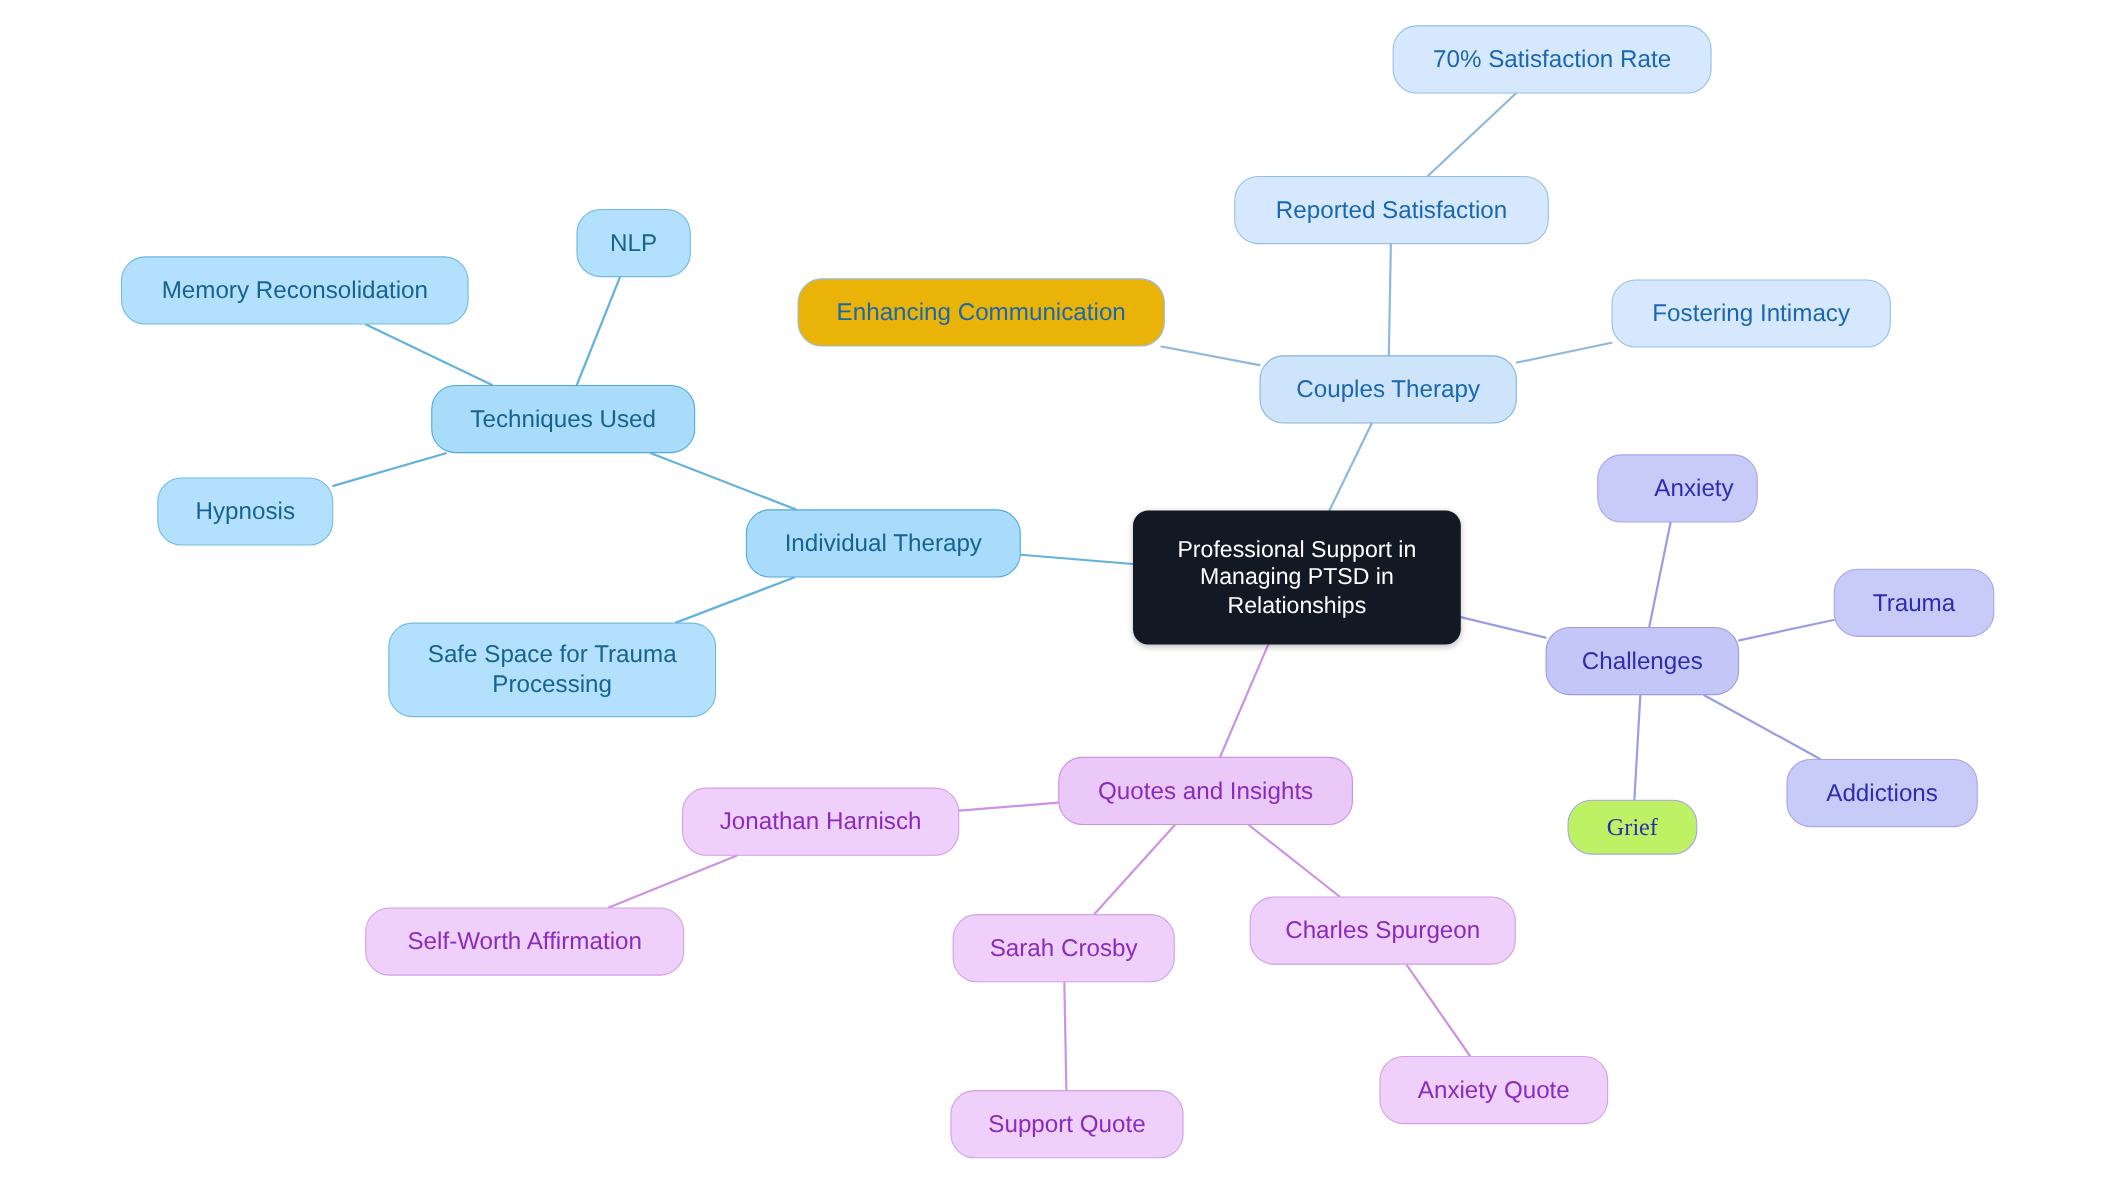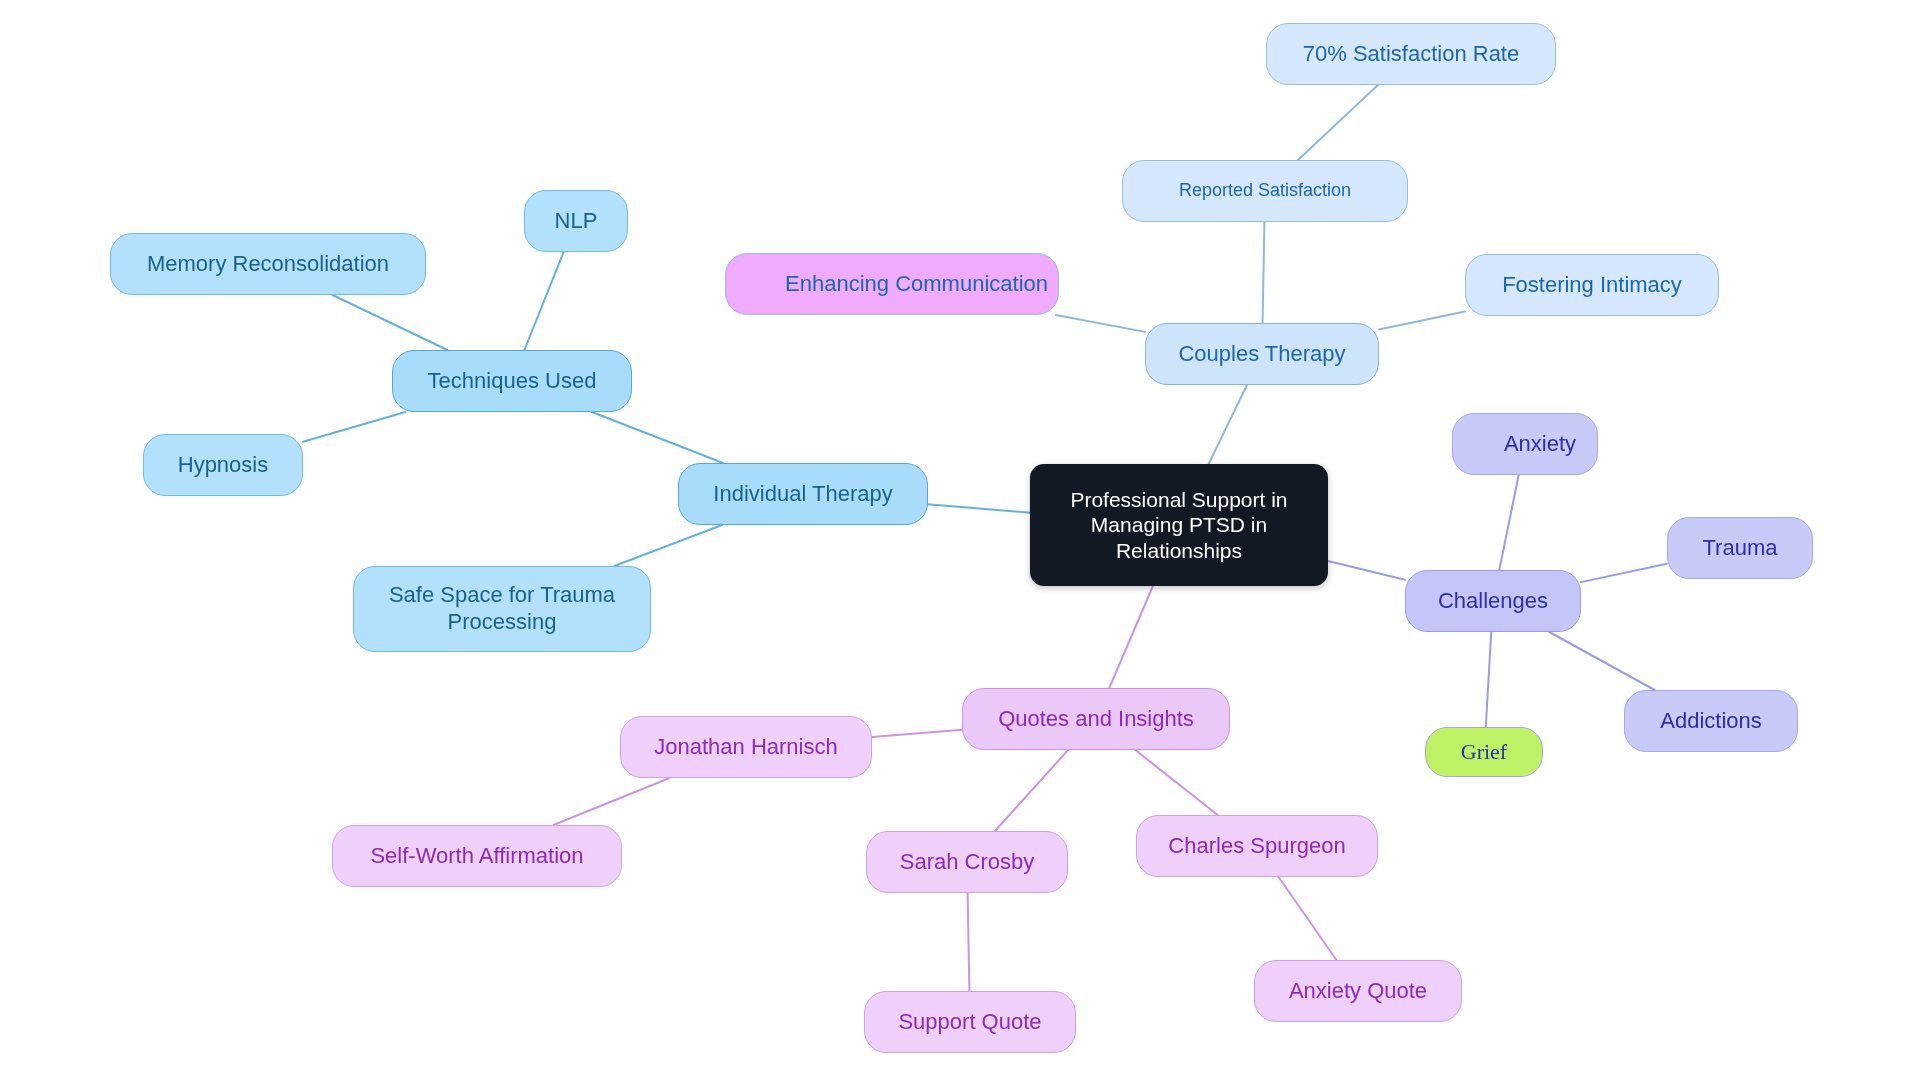--- a/index.html
+++ b/index.html
@@ -79,22 +79,22 @@
 Managing PTSD in
 Relationships</span></div>
       <div class="node" style="left: 678px; top: 463px; width: 250px; height: 62px; background: rgb(169, 220, 251); border-color: rgb(83, 169, 217); color: rgb(23, 99, 143); font-size: 22px;"><span>Individual Therapy</span></div>
       <div class="node" style="left: 392px; top: 350px; width: 240px; height: 62px; background: rgb(169, 220, 251); border-color: rgb(83, 169, 217); color: rgb(23, 99, 143); font-size: 22px;"><span>Techniques Used</span></div>
       <div class="node" style="left: 110px; top: 233px; width: 316px; height: 62px; background: rgb(179, 224, 252); border-color: rgb(111, 187, 226); color: rgb(23, 99, 143); font-size: 22px;"><span>Memory Reconsolidation</span></div>
       <div class="node" style="left: 524px; top: 190px; width: 104px; height: 62px; background: rgb(179, 224, 252); border-color: rgb(111, 187, 226); color: rgb(23, 99, 143); font-size: 22px;"><span>NLP</span></div>
       <div class="node" style="left: 143px; top: 434px; width: 160px; height: 62px; background: rgb(179, 224, 252); border-color: rgb(111, 187, 226); color: rgb(23, 99, 143); font-size: 22px;"><span>Hypnosis</span></div>
       <div class="node" style="left: 353px; top: 566px; width: 298px; height: 86px; background: rgb(179, 224, 252); border-color: rgb(111, 187, 226); color: rgb(23, 99, 143); font-size: 22px;"><span>Safe Space for Trauma
 Processing</span></div>
       <div class="node" style="left: 1145px; top: 323px; width: 234px; height: 62px; background: rgb(205, 228, 251); border-color: rgb(133, 180, 222); color: rgb(26, 103, 176); font-size: 22px;"><span>Couples Therapy</span></div>
-      <div class="node" style="left: 725px; top: 253px; width: 334px; height: 62px; background: #f0abfc; border-color: rgb(151, 191, 228); color: rgb(26, 103, 176); font-size: 22px; justify-content: flex-end;"><span>Enhancing Communication</span></div>
-      <div class="node" style="left: 1122px; top: 160px; width: 286px; height: 62px; background: rgb(214, 232, 253); border-color: rgb(151, 191, 228); color: rgb(26, 103, 176); font-size: 18px;"><span>Reported Satisfaction</span></div>
+      <div class="node" style="left: 725px; top: 253px; width: 334px; height: 62px; background: #eab308; border-color: rgb(151, 191, 228); color: rgb(26, 103, 176); font-size: 22px;"><span>Enhancing Communication</span></div>
+      <div class="node" style="left: 1122px; top: 160px; width: 286px; height: 62px; background: rgb(214, 232, 253); border-color: rgb(151, 191, 228); color: rgb(26, 103, 176); font-size: 22px;"><span>Reported Satisfaction</span></div>
       <div class="node" style="left: 1266px; top: 23px; width: 290px; height: 62px; background: rgb(214, 232, 253); border-color: rgb(151, 191, 228); color: rgb(26, 103, 176); font-size: 22px;"><span>70% Satisfaction Rate</span></div>
       <div class="node" style="left: 1465px; top: 254px; width: 254px; height: 62px; background: rgb(214, 232, 253); border-color: rgb(151, 191, 228); color: rgb(26, 103, 176); font-size: 22px;"><span>Fostering Intimacy</span></div>
       <div class="node" style="left: 1405px; top: 570px; width: 176px; height: 62px; background: rgb(196, 198, 247); border-color: rgb(154, 156, 228); color: rgb(45, 45, 174); font-size: 22px;"><span>Challenges</span></div>
       <div class="node" style="left: 1452px; top: 413px; width: 146px; height: 62px; background: rgb(200, 202, 248); border-color: rgb(165, 167, 233); color: rgb(45, 45, 174); font-size: 22px; padding-left: 40px;"><span>Anxiety</span></div>
       <div class="node" style="left: 1667px; top: 517px; width: 146px; height: 62px; background: rgb(200, 202, 248); border-color: rgb(165, 167, 233); color: rgb(45, 45, 174); font-size: 22px; border-radius: 22px;"><span>Trauma</span></div>
       <div class="node" style="left: 1624px; top: 690px; width: 174px; height: 62px; background: rgb(200, 202, 248); border-color: rgb(165, 167, 233); color: rgb(45, 45, 174); font-size: 22px;"><span>Addictions</span></div>
       <div class="node" style="left: 1425px; top: 727px; width: 118px; height: 50px; background: #bef264; border-color: rgb(165, 167, 233); color: rgb(45, 45, 174); font-size: 22px; font-family: Liberation Serif, serif;"><span>Grief</span></div>
       <div class="node" style="left: 962px; top: 688px; width: 268px; height: 62px; background: rgb(234, 200, 248); border-color: rgb(205, 147, 226); color: rgb(138, 43, 189); font-size: 22px;"><span>Quotes and Insights</span></div>
       <div class="node" style="left: 620px; top: 716px; width: 252px; height: 62px; background: rgb(238, 208, 250); border-color: rgb(210, 160, 230); color: rgb(138, 43, 189); font-size: 22px;"><span>Jonathan Harnisch</span></div>
       <div class="node" style="left: 332px; top: 825px; width: 290px; height: 62px; background: rgb(238, 208, 250); border-color: rgb(210, 160, 230); color: rgb(138, 43, 189); font-size: 22px; align-items: center;"><span>Self-Worth Affirmation</span></div>

